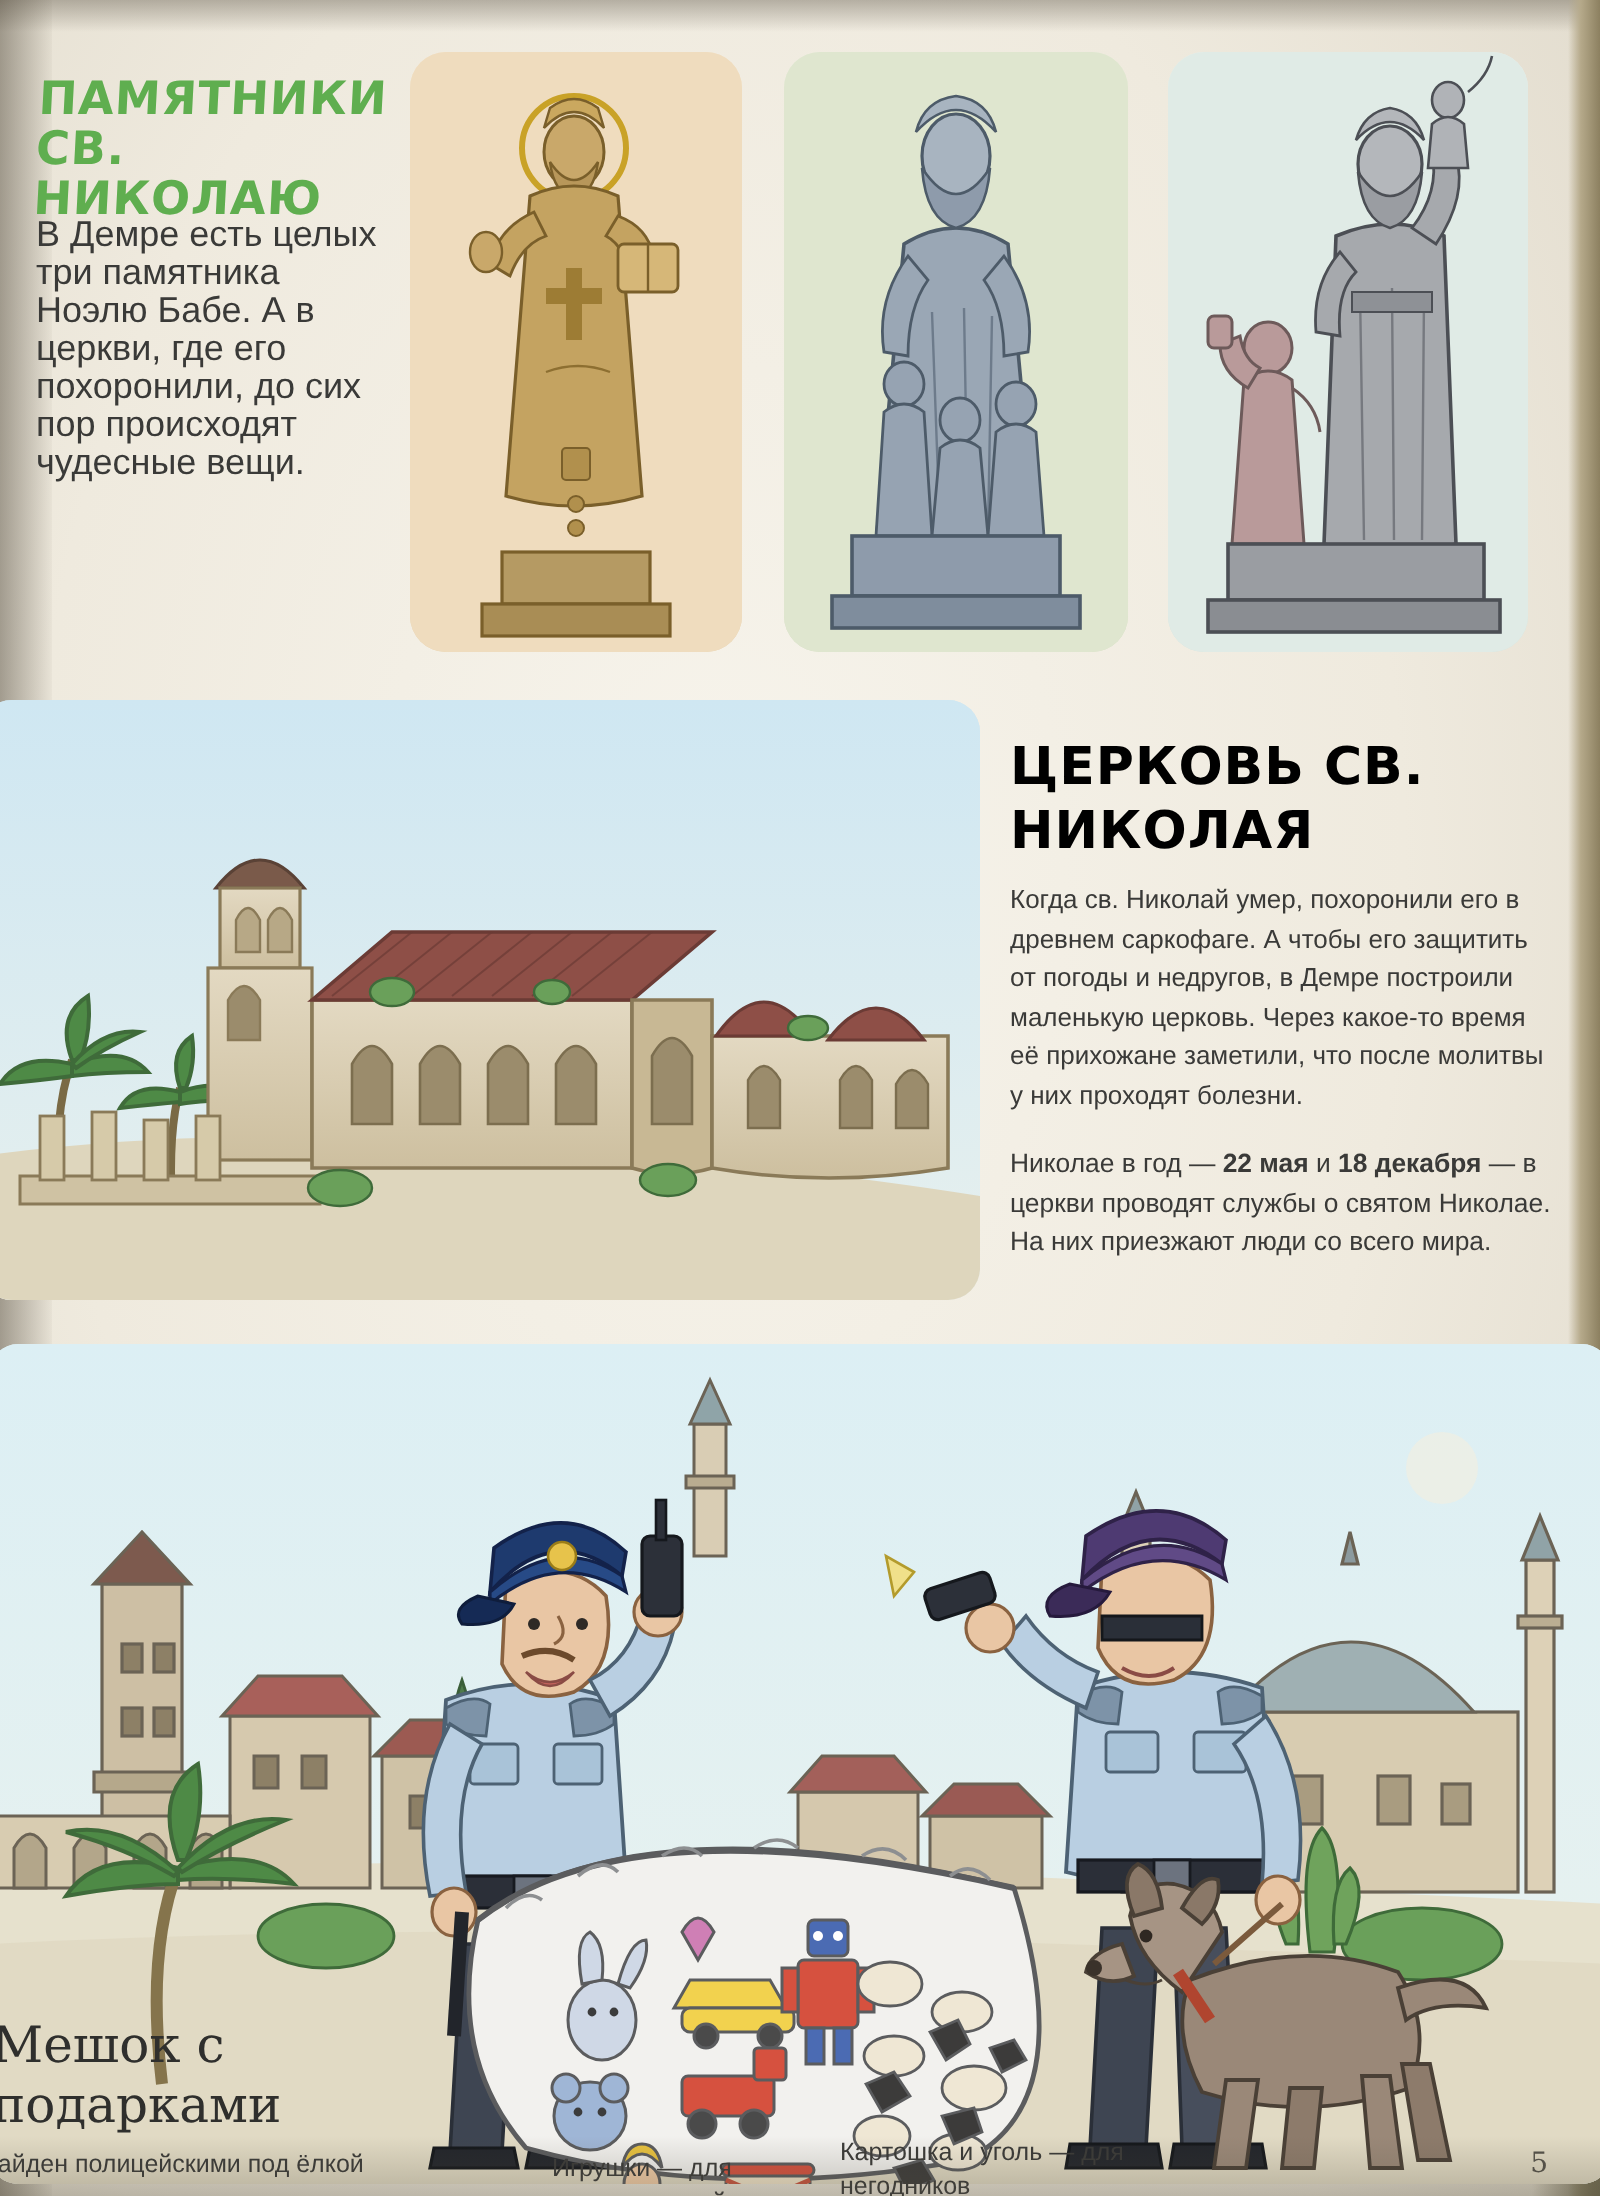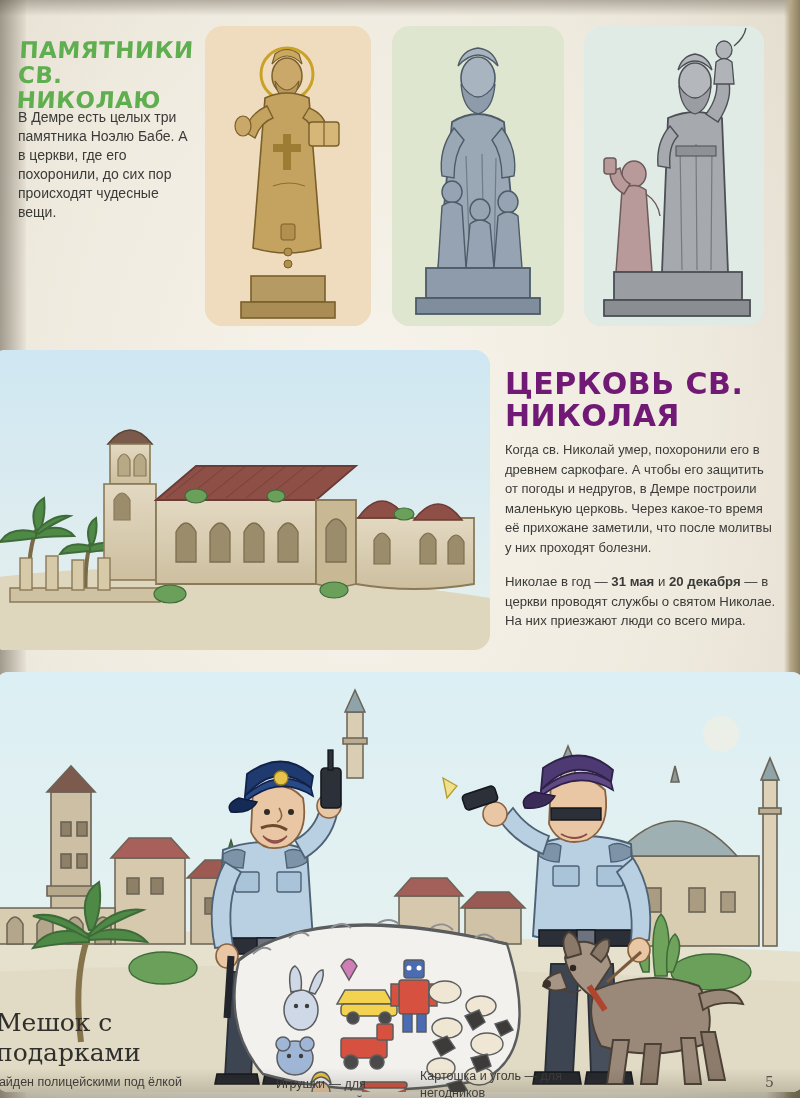--- a/index.html
+++ b/index.html
@@ -64,21 +64,21 @@
     letter-spacing: 0.5px;
     font-family: "DejaVu Sans", sans-serif;
     text-transform: uppercase;
     transform: skewX(-3deg);
   }
   .body-monuments {
     position: absolute;
     left: 18px; top: 108px;
     width: 175px;
     color: #3a3a38;
-    font-size: 14px;
+    font-size: 18px;
     line-height: 19px;
   }
 
   .photo {
     position: absolute;
     border-radius: 18px;
     overflow: hidden;
   }
   .photo-1 {
     left: 205px; top: 26px; width: 166px; height: 300px;
@@ -103,23 +103,23 @@
     left: -10px; top: 10px;
     width: 500px; height: 300px;
     border-radius: 16px;
     overflow: hidden;
     background: linear-gradient(to bottom, #cfe6f0 0%, #dcecf2 45%, #e9e6d8 60%, #efe9da 100%);
   }
   .title-red {
     position: absolute;
     left: 505px; top: 28px;
     width: 270px;
-    color: #701a75;
+    color: #000000;
     font-weight: 800;
-    font-size: 30px;
+    font-size: 26px;
     line-height: 32px;
     letter-spacing: 0.5px;
     font-family: "DejaVu Sans", sans-serif;
     text-transform: uppercase;
   }
   .body-church {
     position: absolute;
     left: 505px; top: 100px;
     width: 275px;
     color: #3a3a38;
@@ -381,21 +381,21 @@
 
         <g fill="#6aa05a" stroke="#3f6b3a" stroke-width="1.2">
           <ellipse cx="180" cy="244" rx="16" ry="9"></ellipse>
           <ellipse cx="344" cy="240" rx="14" ry="8"></ellipse>
         </g>
       </svg>
     </div>
 
     <div class="title-red">ЦЕРКОВЬ СВ. НИКОЛАЯ</div>
     <div class="body-church">Когда св. Николай умер, похоронили его в древнем саркофаге. А чтобы его защитить от погоды и недругов, в Демре построили маленькую церковь. Через какое-то время её прихожане заметили, что после молитвы у них проходят болезни.</div>
-    <div class="body-church-2"><span>Николае в год — </span><span class="b">31 мая</span><span> и </span><span class="b">20 декабря</span><span> — в церкви проводят службы о святом Николае. На них приезжают люди со всего мира.</span></div>
+    <div class="body-church-2"><span>Николае в год — </span><span class="b">22 мая</span><span> и </span><span class="b">18 декабря</span><span> — в церкви проводят службы о святом Николае. На них приезжают люди со всего мира.</span></div>
   </div>
 
   <div class="sec-police">
     <svg width="810" height="420" viewBox="0 0 810 420">
       <defs>
         <linearGradient id="sky3" x1="0" y1="0" x2="0" y2="1">
           <stop offset="0" stop-color="#dcefF4"></stop>
           <stop offset="1" stop-color="#eaf2ee"></stop>
         </linearGradient>
       </defs>

